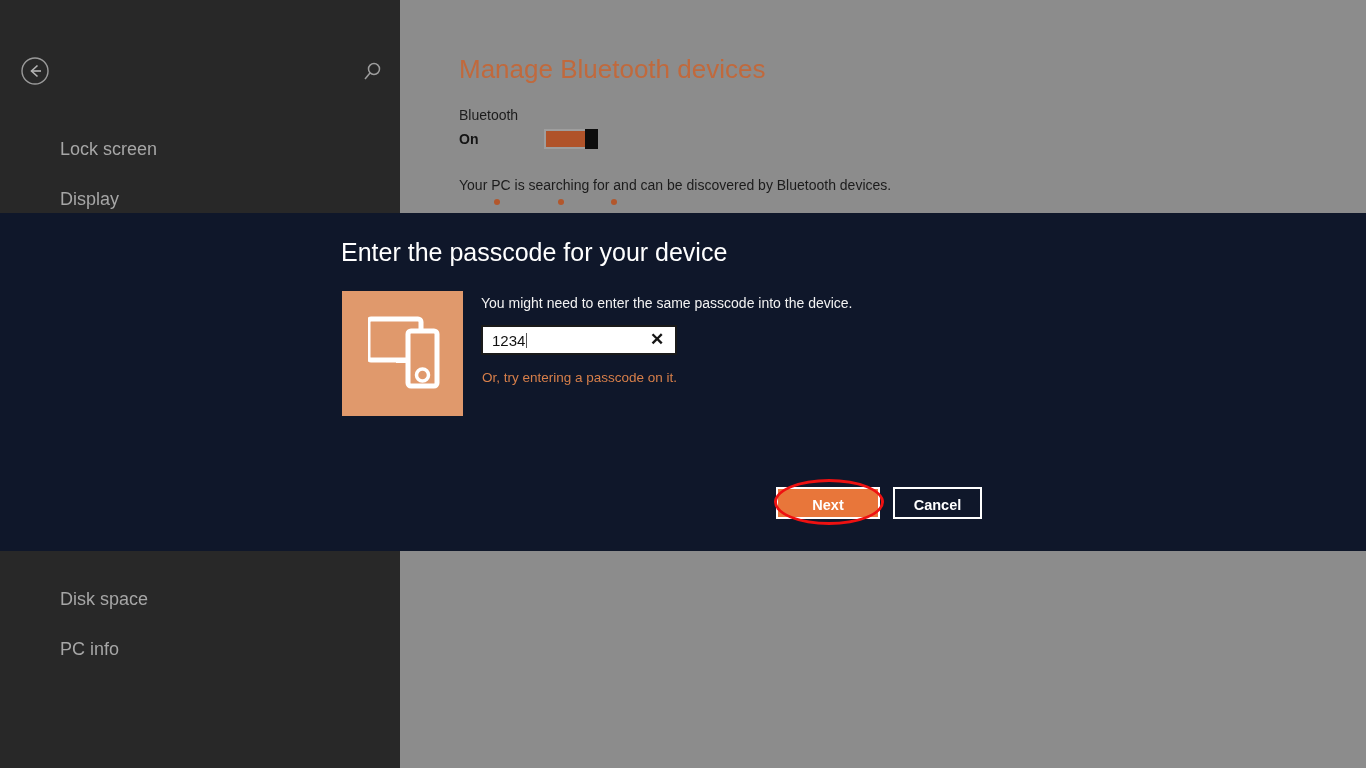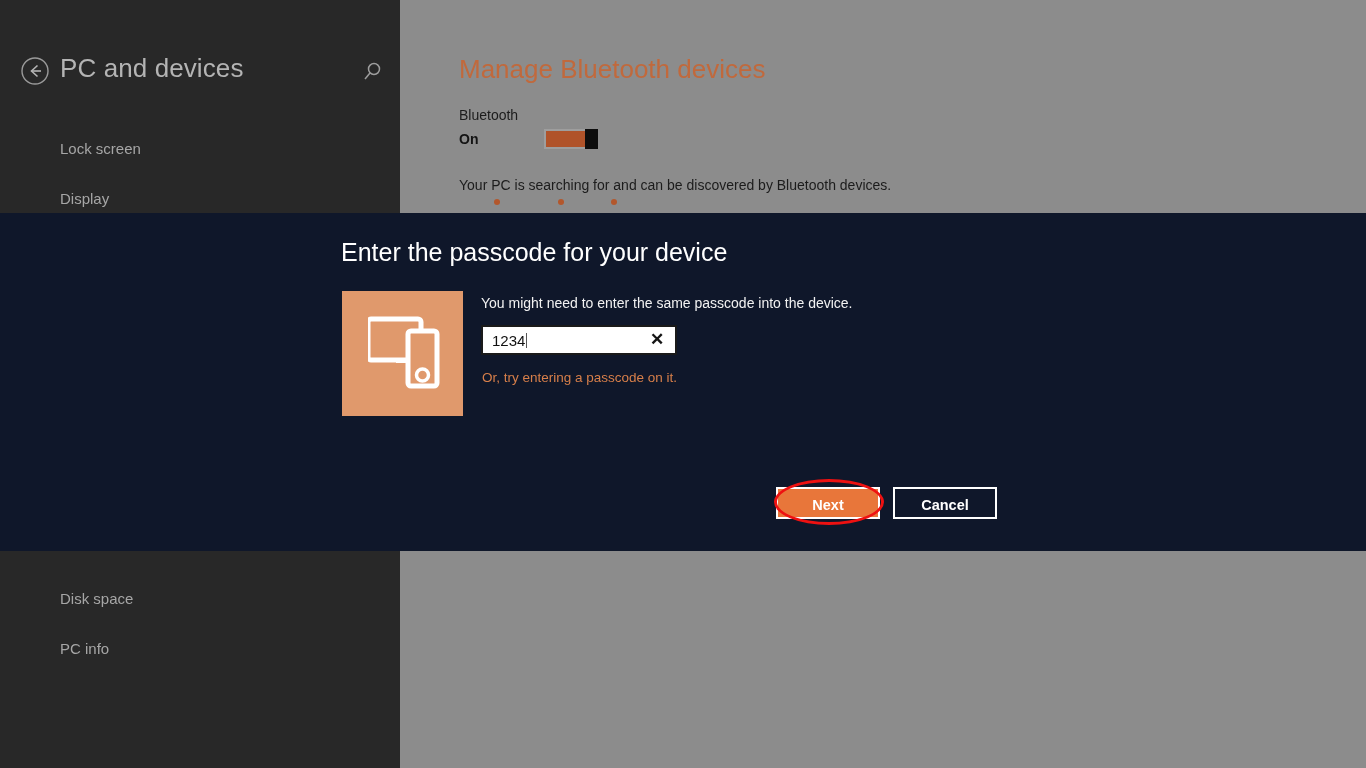--- a/index.html
+++ b/index.html
@@ -59,21 +59,21 @@
     position: absolute;
     left: 0;
     top: 124px;
     width: 400px;
   }
 
   .nav-item {
     height: 50px;
     line-height: 50px;
     padding-left: 60px;
-    font-size: 15px;
+    font-size: 18px;
     color: #a6a6a6;
     font-weight: 400;
     white-space: nowrap;
   }
 
   .nav-list-bottom {
     position: absolute;
     left: 0;
     top: 574px;
     width: 447px;
@@ -285,21 +285,21 @@
   .btn-next {
     left: 776px;
     top: 0;
     width: 104px;
     background: #e8763a;
   }
 
   .btn-cancel {
     left: 893px;
     top: 0;
-    width: 104px;
+    width: 89px;
     background: transparent;
   }
 
   .annotation-ellipse {
     position: absolute;
     left: 774px;
     top: 479px;
     width: 110px;
     height: 46px;
     border: 3px solid #ee1111;
@@ -316,21 +316,20 @@
   <div class="sidebar">
 
     <div class="back-button">
       <svg width="30" height="30" viewBox="0 0 30 30">
         <circle cx="15" cy="15" r="13" fill="none" stroke="#9a9a9a" stroke-width="1.4"></circle>
         <path d="M17.5 9.5 L11.5 15 L17.5 20.5" fill="none" stroke="#b4b4b4" stroke-width="1.6"></path>
         <line x1="11.5" y1="15" x2="21" y2="15" stroke="#b4b4b4" stroke-width="1.6"></line>
       </svg>
     </div>
 
-    <div class="page-title">PC and devices</div>
 
     <div class="search-icon-btn">
       <svg width="28" height="28" viewBox="0 0 28 28">
         <circle cx="16" cy="11" r="5.5" fill="none" stroke="#9d9d9d" stroke-width="1.5"></circle>
         <line x1="12" y1="15" x2="7" y2="21" stroke="#9d9d9d" stroke-width="1.5"></line>
       </svg>
     </div>
 
     <div class="nav-list">
       <div class="nav-item">

